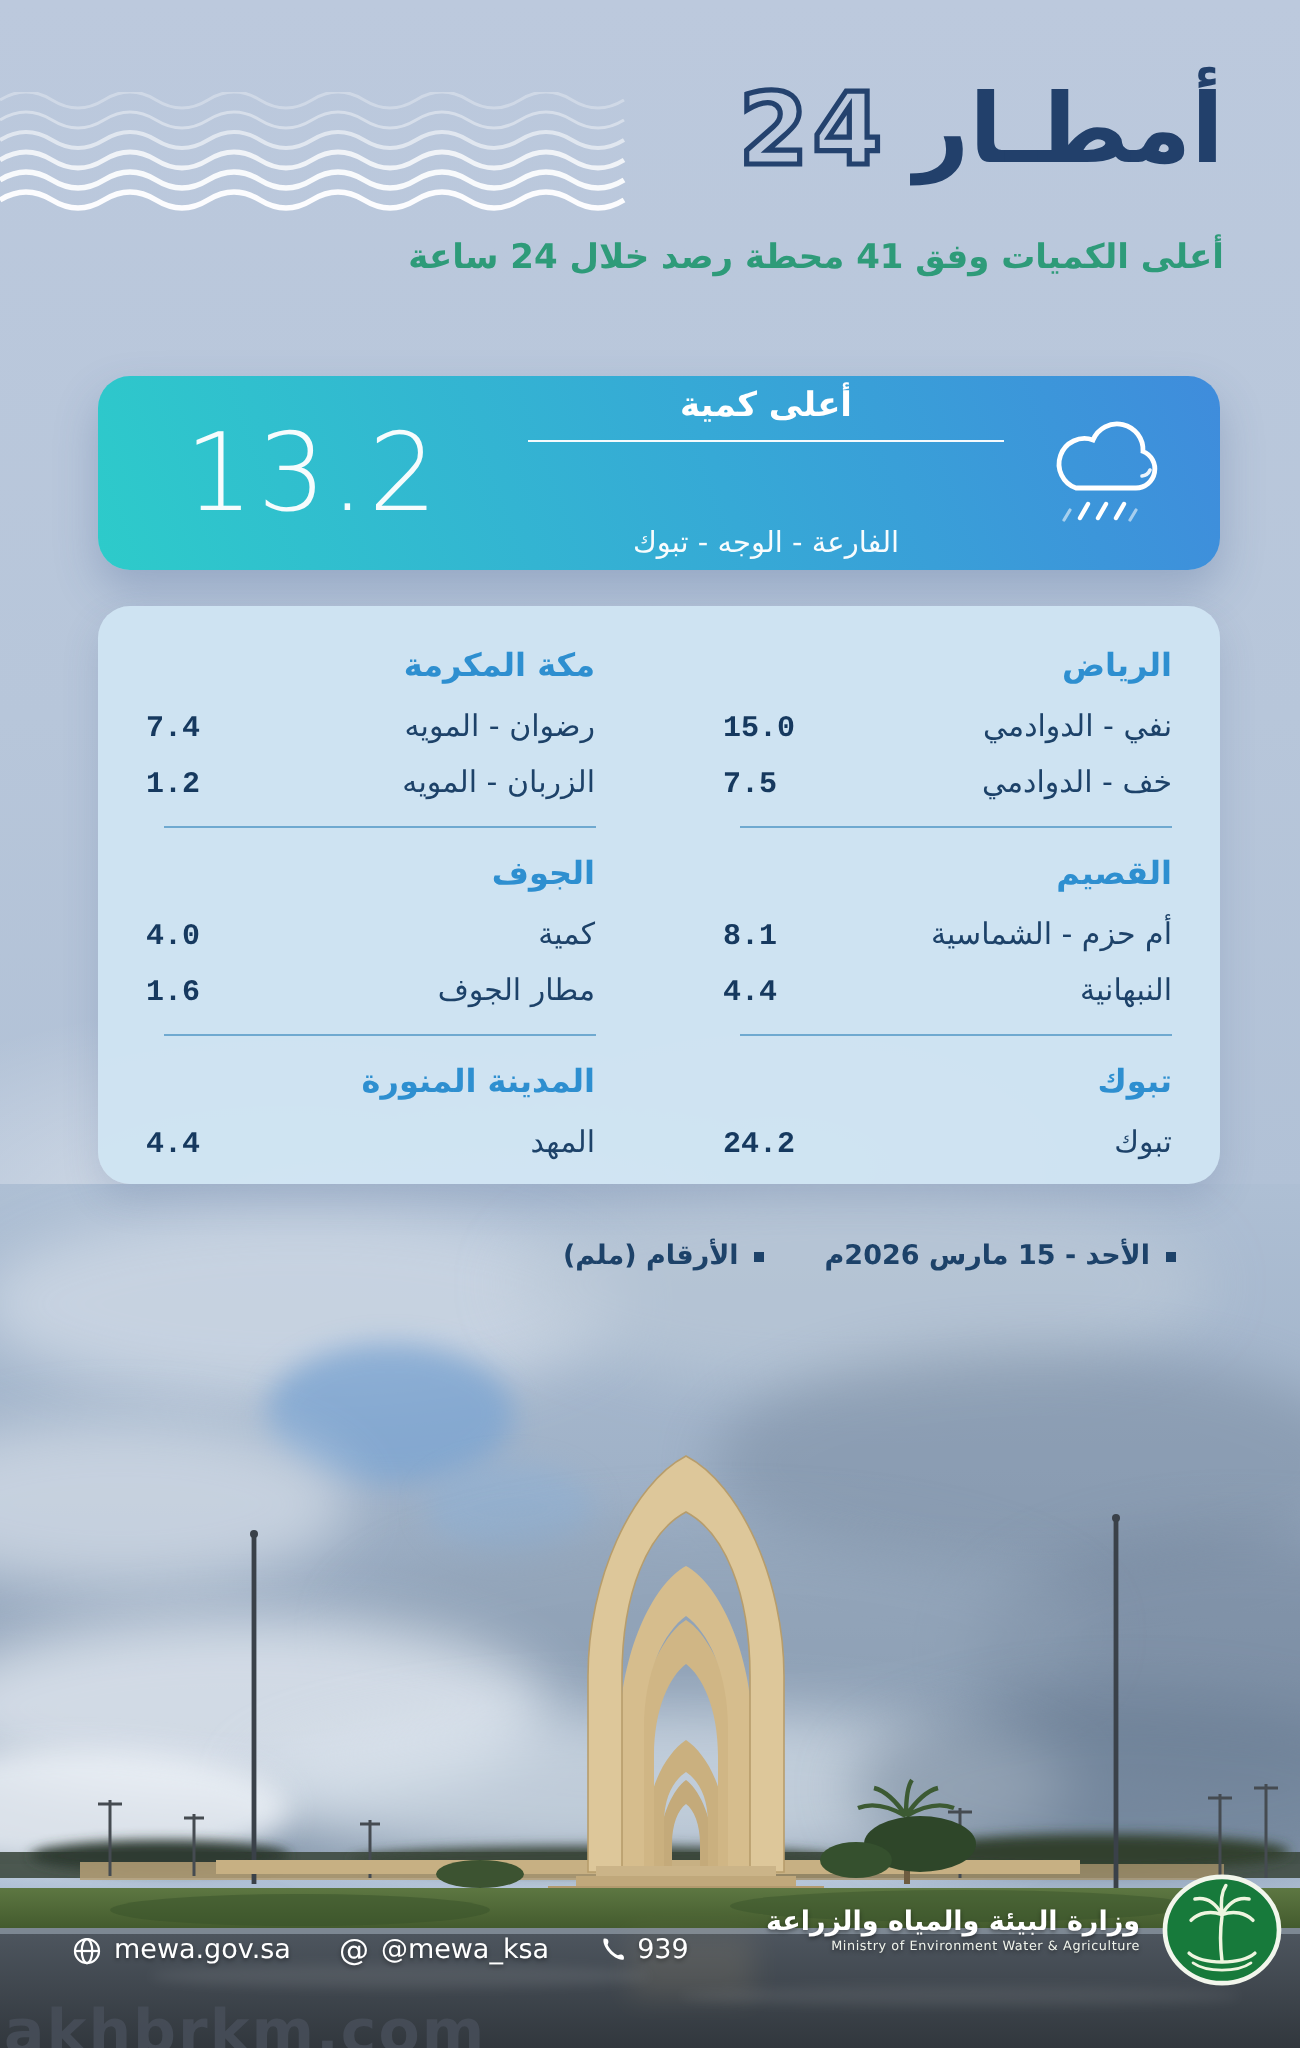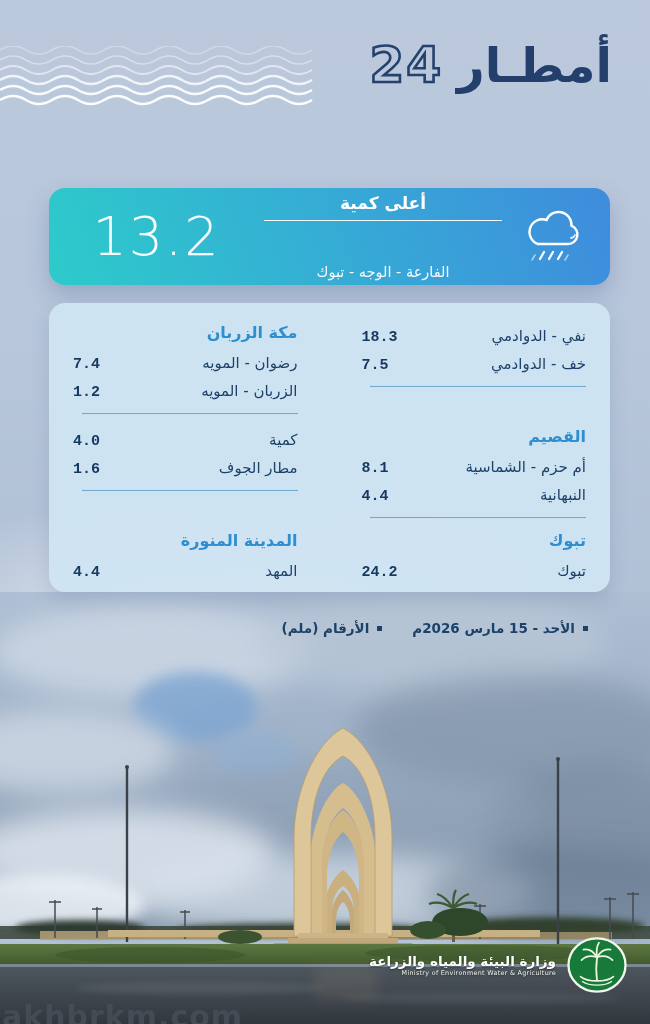--- a/index.html
+++ b/index.html
@@ -54,21 +54,21 @@
   .note{display:flex;align-items:center;gap:8px;font-size:13.5px;font-weight:700;color:#1d4269;}
   .note .sq{width:5px;height:5px;background:#1d4269;flex:none;}
   
   .photo{position:absolute;left:0;top:592px;width:650px;height:432px;}
   .contacts{
     position:absolute;left:36px;top:966px;display:flex;align-items:center;gap:24px;
     direction:ltr;color:#fff;font-size:13.5px;font-weight:500;text-shadow:0 1px 2px rgba(0,0,0,.4);
   }
   .contact{display:flex;align-items:center;gap:6px;}
   .at{font-size:15px;}
-  .logo{position:absolute;right:22px;top:936px;display:flex;align-items:center;gap:10px;direction:ltr;}
+  .logo{position:absolute;right:8px;top:936px;display:flex;align-items:center;gap:10px;direction:ltr;}
   .logo .ltxt{text-align:right;color:#fff;text-shadow:0 1px 2px rgba(0,0,0,.45);}
   .logo .ar{font-size:13.5px;font-weight:700;direction:rtl;line-height:1.2;}
   .logo .en{font-size:6.4px;letter-spacing:.3px;color:#f0f4ec;margin-top:0;}
   .watermark{
     position:absolute;left:2px;bottom:-8px;direction:ltr;line-height:1;
     font-size:30px;font-weight:700;letter-spacing:1px;color:#474e59;opacity:.88;
   }
 </style>
 </head>
 <body>
@@ -186,20 +186,21 @@
       <path stroke-width="2.4" opacity=".78" d="M0 34 Q13 26 26 34 T52 34 T78 34 T104 34 T130 34 T156 34 T182 34 T208 34 T234 34 T260 34 T286 34 T312 34"></path>
       <path stroke-width="2.6" opacity=".9" d="M0 44 Q13 36 26 44 T52 44 T78 44 T104 44 T130 44 T156 44 T182 44 T208 44 T234 44 T260 44 T286 44 T312 44"></path>
       <path stroke-width="2.6" opacity=".95" d="M0 54 Q13 46 26 54 T52 54 T78 54 T104 54 T130 54 T156 54 T182 54 T208 54 T234 54 T260 54 T286 54 T312 54"></path>
     </g>
   </svg>
 
   <div class="titlebox">
     <span class="title-ar">أمطـار</span>
     <span class="title-num">24</span>
   </div>
+  <div class="subtitle">أعلى الكميات وفق 41 محطة رصد خلال 24 ساعة</div>
 
   <div class="hcard">
     <div class="icon-wrap">
       <svg width="72" height="58" viewBox="0 0 72 58" fill="none" stroke="#ffffff" stroke-width="2.4" stroke-linecap="round">
         <path d="M18 36 h30 a9.5 9.5 0 0 0 3.5 -18.3 A13 13 0 0 0 26.5 12 a9.5 9.5 0 0 0 -8.5 24 z"></path>
         <path d="M51 30 a5 5 0 0 0 4 -3" stroke-width="1.8" opacity=".9"></path>
         <path d="M24 44 l-4 7 M33 44 l-4 7 M42 44 l-4 7" stroke-width="2.2"></path>
         <path d="M48 47 l-3 5 M15 47 l-3 5" stroke-width="1.6" opacity=".55"></path>
       </svg>
     </div>
@@ -207,33 +208,34 @@
       <div class="hl">أعلى كمية</div>
       <div class="divider"></div>
       <div class="hstations">الفارعة - الوجه - تبوك</div>
     </div>
     <div class="val">13.2</div>
   </div>
 
   <div class="panel">
 
     <div class="group">
+      <div class="ghead">الرياض</div>
       <div class="row">
         <span class="st">نفي - الدوادمي</span>
-        <span class="vl">18.3</span>
+        <span class="vl">15.0</span>
       </div>
       <div class="row">
         <span class="st">خف - الدوادمي</span>
         <span class="vl">7.5</span>
       </div>
       <div class="sep"></div>
     </div>
 
     <div class="group">
-      <div class="ghead">مكة الزربان</div>
+      <div class="ghead">مكة المكرمة</div>
       <div class="row">
         <span class="st">رضوان - المويه</span>
         <span class="vl">7.4</span>
       </div>
       <div class="row">
         <span class="st">الزربان - المويه</span>
         <span class="vl">1.2</span>
       </div>
       <div class="sep"></div>
     </div>
@@ -245,20 +247,21 @@
         <span class="vl">8.1</span>
       </div>
       <div class="row">
         <span class="st">النبهانية</span>
         <span class="vl">4.4</span>
       </div>
       <div class="sep"></div>
     </div>
 
     <div class="group">
+      <div class="ghead">الجوف</div>
       <div class="row">
         <span class="st">كمية</span>
         <span class="vl">4.0</span>
       </div>
       <div class="row">
         <span class="st">مطار الجوف</span>
         <span class="vl">1.6</span>
       </div>
       <div class="sep"></div>
     </div>
@@ -284,20 +287,40 @@
     <div class="note">
       <span class="sq"></span>
       <span>الأحد - 15 مارس 2026م</span>
     </div>
     <div class="note">
       <span class="sq"></span>
       <span>الأرقام (ملم)</span>
     </div>
   </div>
 
+  <div class="contacts">
+    <div class="contact">
+      <svg width="15" height="15" viewBox="0 0 16 16" fill="none" stroke="#fff" stroke-width="1.2">
+        <circle cx="8" cy="8" r="6.4"></circle>
+          <ellipse cx="8" cy="8" rx="2.8" ry="6.4"></ellipse>
+          <line x1="1.6" y1="8" x2="14.4" y2="8"></line>
+      </svg>
+      <span>mewa.gov.sa</span>
+    </div>
+    <div class="contact">
+      <span class="at">@</span>
+      <span>@mewa_ksa</span>
+    </div>
+    <div class="contact">
+      <svg width="14" height="14" viewBox="0 0 16 16">
+        <path fill="#fff" d="M3.2 1.6 C5.8 .9 6.6 3.2 5.5 5 C6.6 7.6 8.9 9.9 11.4 11 C13.2 9.9 15.4 10.8 14.7 13.4 C10 14.6 2 6.4 3.2 1.6 Z"></path>
+      </svg>
+      <span>939</span>
+    </div>
+  </div>
 
   <div class="logo">
     <div class="ltxt">
       <div class="ar">وزارة البيئة والمياه والزراعة</div>
       <div class="en">Ministry of Environment Water &amp; Agriculture</div>
     </div>
     <svg width="62" height="58" viewBox="0 0 64 60">
       <ellipse cx="32" cy="30" rx="29.5" ry="27.5" fill="#177a3b" stroke="#f2f6ec" stroke-width="2.4"></ellipse>
       <g stroke="#eef5df" stroke-width="1.8" fill="none" stroke-linecap="round">
         <path d="M32 46 C31 38 31 30 32 23"></path>

